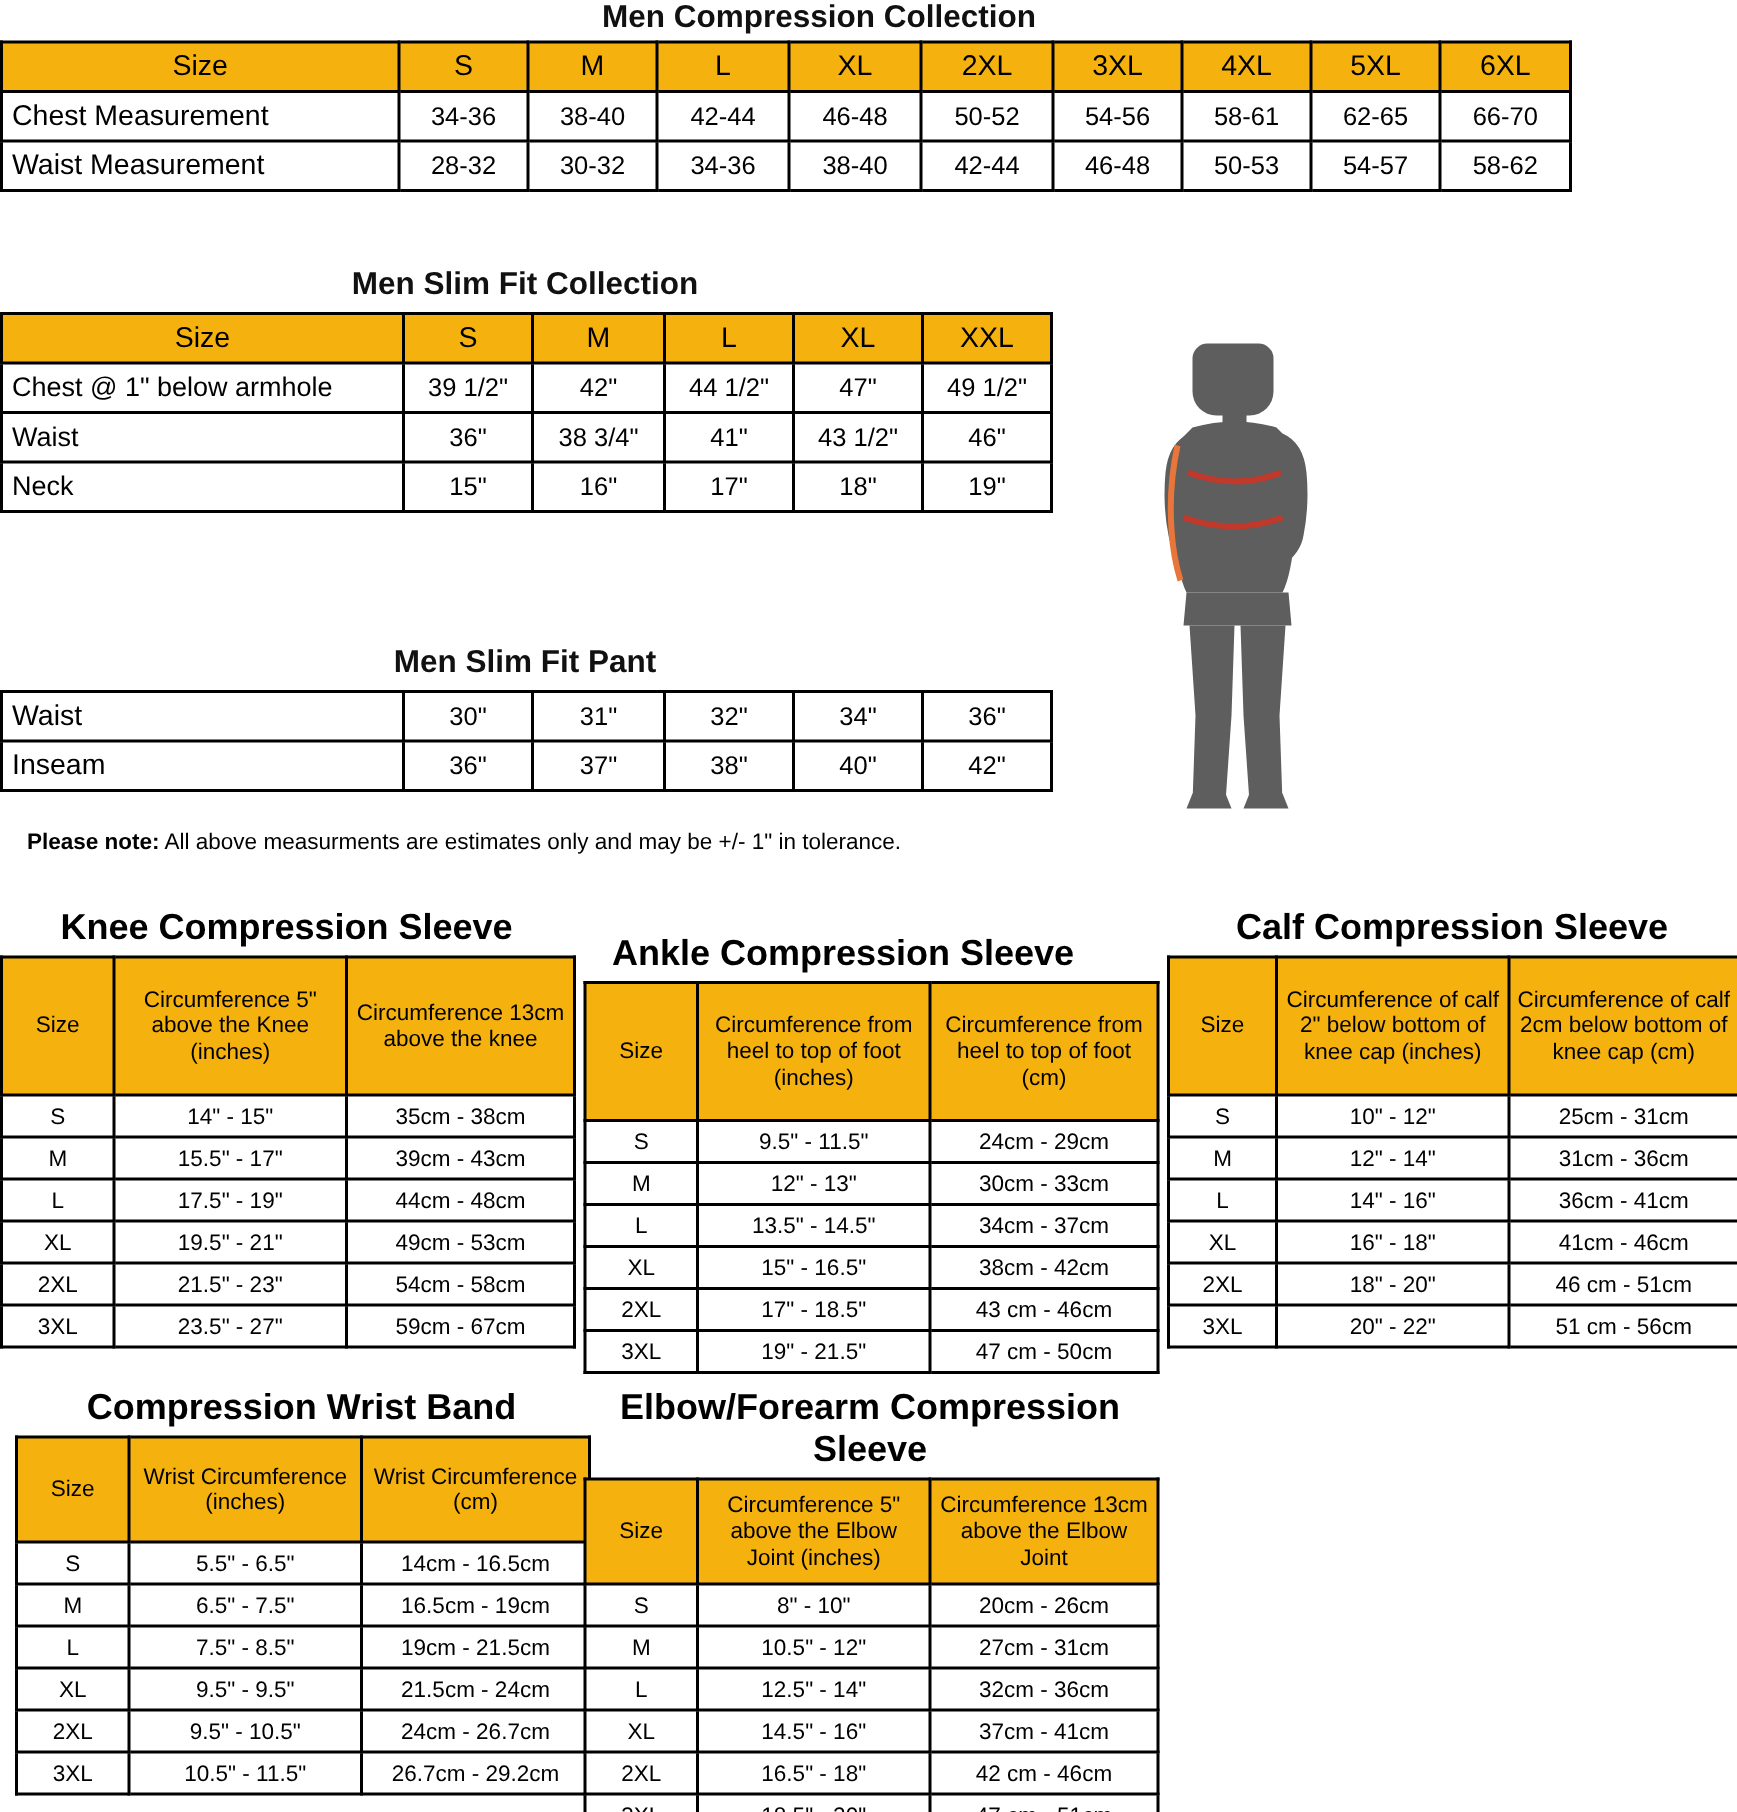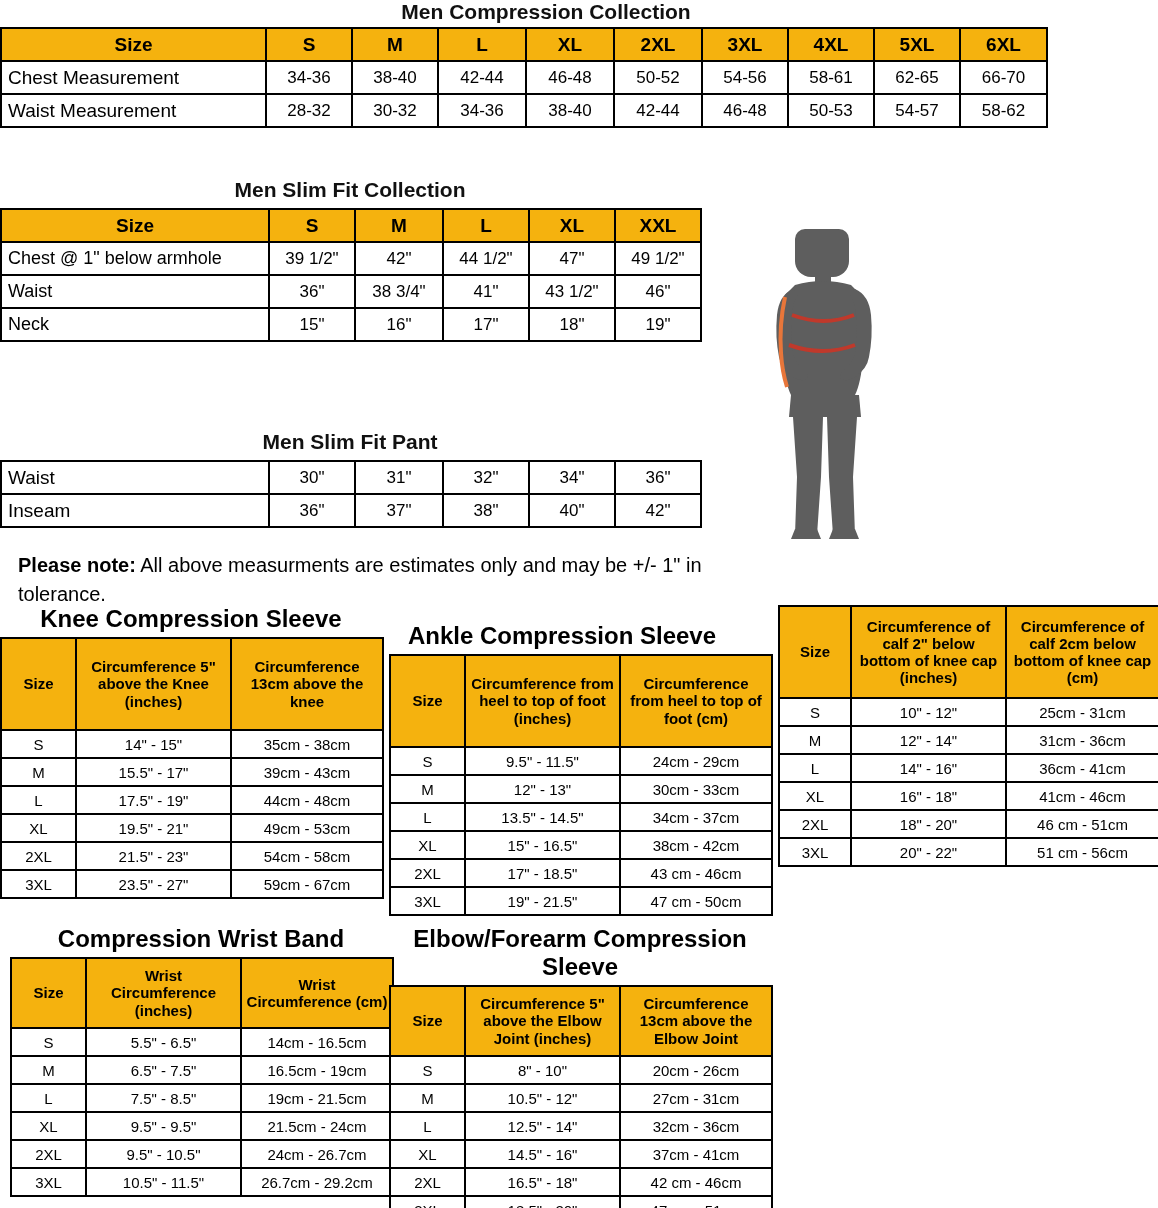--- a/index.html
+++ b/index.html
@@ -35,21 +35,21 @@
     text-align: center;
     font-size: 17px;
     padding: 2px 4px;
     background: #ffffff;
     color: #000;
     font-weight: normal;
     box-sizing: border-box;
   }
   .hdr td, .hdr th {
     background: #F5B20E;
-    font-weight: bold;
+    font-weight: normal;
   }
   .lbl {
     text-align: left !important;
     padding-left: 6px !important;
   }
 
   
   #sec-compression {
     position: absolute;
     left: 0px;
@@ -86,21 +86,21 @@
   #tbl-pant { width: 700px; }
   #tbl-pant td { height: 33px; }
   #tbl-pant .lbl { font-size: 19px; }
 
   
   #note {
     position: absolute;
     left: 18px;
     top: 551px;
     width: 700px;
-    font-size: 20px;
+    font-size: 15px;
     line-height: 1.45;
   }
   #note b { font-weight: bold; }
   #note .line2 { display: block; margin-left: 66px; }
 
   
   #mannequin {
     position: absolute;
     left: 735px;
     top: 225px;
@@ -432,20 +432,21 @@
       <tr>
         <td>3XL</td>
         <td>19" - 21.5"</td>
         <td>47 cm - 50cm</td>
       </tr>
     </tbody>
       </table>
   </section>
 
   <section id="sec-calf">
+    <div class="sub-title">Calf Compression Sleeve</div>
     <table class="tri-table">
       <colgroup>
           <col style="width:72px">
           <col style="width:155px">
           <col style="width:153px">
         </colgroup>
       <tbody>
           <tr class="hdr">
         <td class="sizecell">Size</td>
         <td>Circumference of calf 2" below bottom of knee cap (inches)</td>

